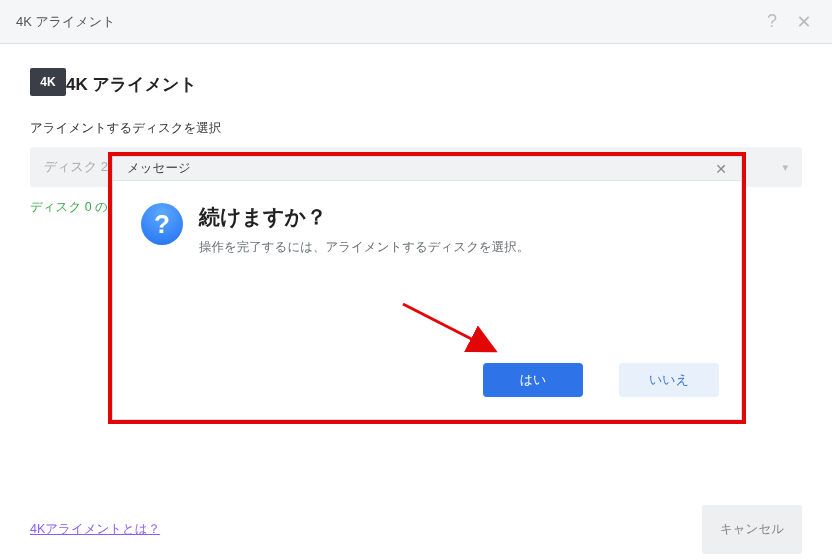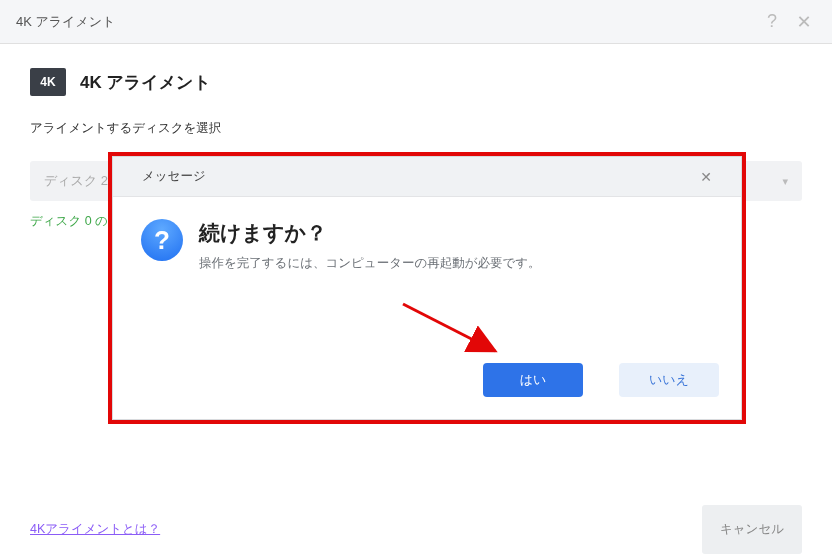--- a/index.html
+++ b/index.html
@@ -7,27 +7,27 @@
     .app-window {
       width: 832px; height: 560px; background: #fff; margin: 0; position: relative;
     }
     .window-header {
       height: 44px; background: #f5f6f8; border-bottom: 1px solid #e0e0e0;
       display: flex; align-items: center; padding: 0 16px; color: #555;
     }
     .window-header .spacer { flex: 1; }
     .window-header .help-ic, .window-header .close-ic { width: 24px; height: 24px; display: flex; align-items: center; justify-content: center; color: #bbb; font-size: 18px; margin-left: 8px; }
     .window-body { padding: 24px 30px 0 30px; position: relative; height: calc(100% - 44px - 62px); }
-    .title-row { display: flex; align-items: center; gap: 14px; margin-bottom: 24px; }
+    .title-row { display: flex; align-items: flex-end; margin-bottom: 24px; }
     .title-badge {
       width: 36px; height: 28px; background: #3a3f47; color: #fff; font-weight: bold;
       font-size: 12px; display: flex; align-items: center; justify-content: center; border-radius: 2px;
     }
     .page-title { font-size: 17px; font-weight: 600; color: #222; }
-    .label { color: #333; font-size: 12.5px; margin-bottom: 24px; display: block; }
+    .label { color: #333; font-size: 12.5px; margin-bottom: 10px; display: block; }
     .disk-select {
       width: 100%; height: 40px; background: #f1f2f4; border: none; border-radius: 3px;
       display: flex; align-items: center; padding: 0 14px; color: #aaa; font-size: 13px;
       position: relative;
     }
     .disk-select .chev { position: absolute; right: 14px; color: #bbb; font-size: 11px; }
     .status-text { margin-top: 12px; color: #3fa84a; font-size: 12.5px; }
     .window-footer {
       position: absolute; bottom: 0; left: 0; right: 0; height: 62px;
       display: flex; align-items: center; padding: 0 30px;
@@ -43,21 +43,21 @@
     .modal-frame {
       position: absolute; left: 108px; top: 152px; width: 638px; height: 272px;
       border: 4px solid #e20707; box-sizing: border-box; background: transparent; z-index: 4;
       pointer-events: none;
     }
     .modal {
       position: absolute; left: 112px; top: 156px; width: 630px; height: 264px;
       background: #fff; border: 1px solid #d8dadd; z-index: 5;
     }
     .modal-header {
-      height: 40px; background: #f0f2f4; display: flex; align-items: center; padding: 0 29px;
+      height: 24px; background: #f0f2f4; display: flex; align-items: center; padding: 0 14px;
       font-size: 12.5px; color: #444; border-bottom: 1px solid #e3e4e6;
     }
     .modal-header .spacer { flex: 1; }
     .modal-header .close-ic { color: #888; font-size: 14px; }
     .modal-body { padding: 22px 28px 0 28px; display: flex; gap: 16px; }
     .q-icon {
       width: 42px; height: 42px; border-radius: 50%;
       background: radial-gradient(circle at 50% 25%, #5ea9ff, #1f6ff1);
       color: #fff; display: flex; align-items: center; justify-content: center;
       font-size: 26px; font-weight: 700; flex: 0 0 42px;
@@ -119,21 +119,21 @@
   <div class="modal">
     <div class="modal-header">
       <span>メッセージ</span>
       <span class="spacer"></span>
       <span class="close-ic">✕</span>
     </div>
     <div class="modal-body">
       <div class="q-icon">?</div>
       <div>
         <div class="modal-title">続けますか？</div>
-        <div class="modal-text">操作を完了するには、コンピューターの再起動が必要です。</div>
+        <div class="modal-text">操作を完了するには、アライメントするディスクを選択。</div>
       </div>
     </div>
     <div class="modal-buttons">
       <button class="btn btn-primary">はい</button>
       <button class="btn btn-secondary">いいえ</button>
     </div>
   </div>
 
   <svg class="arrow-anno" viewBox="0 0 120 65">
     <defs>

